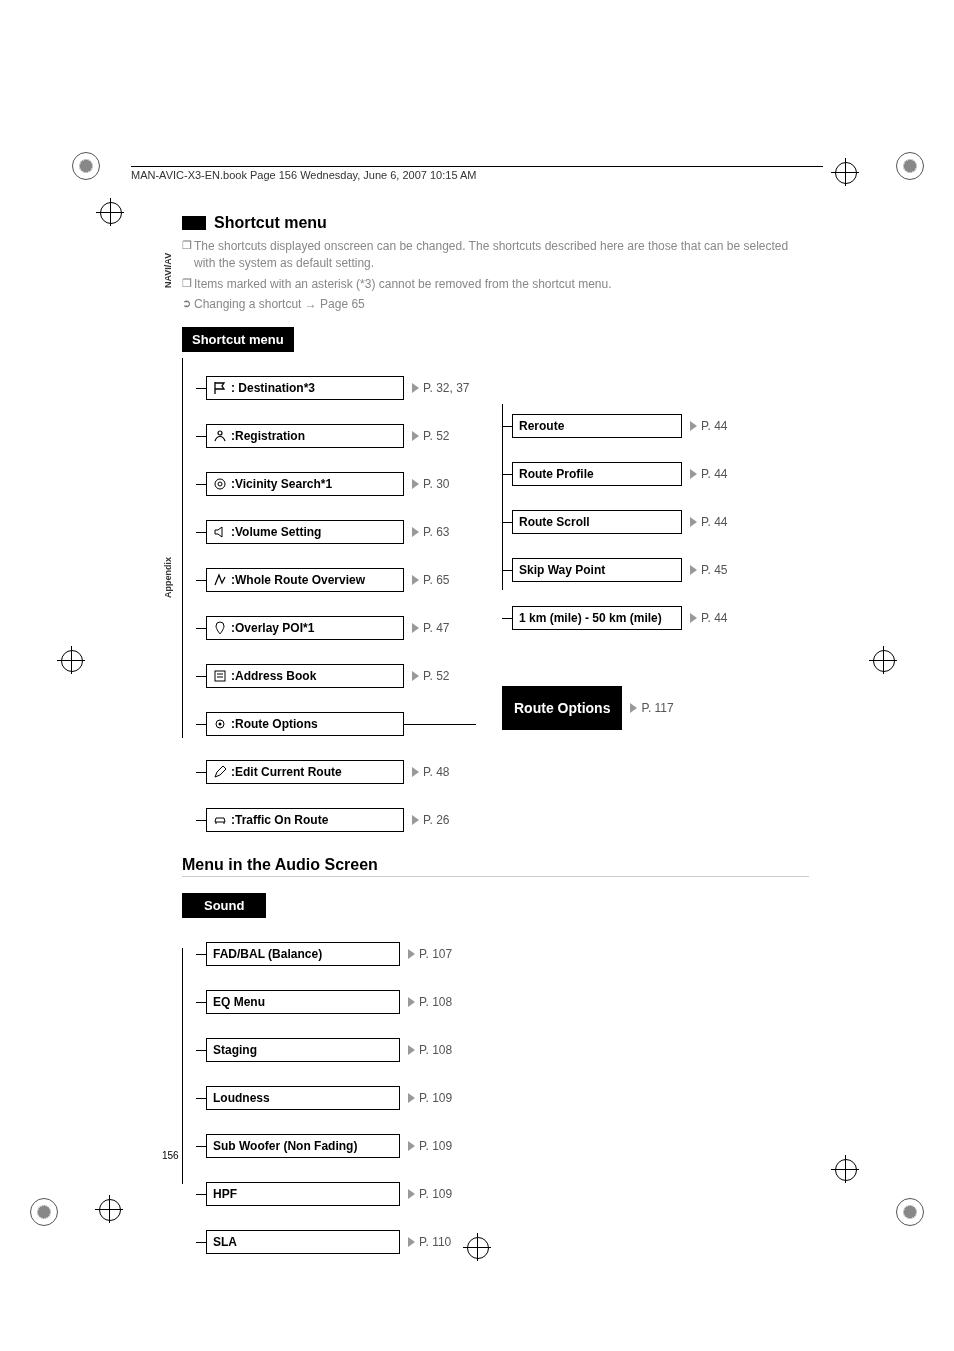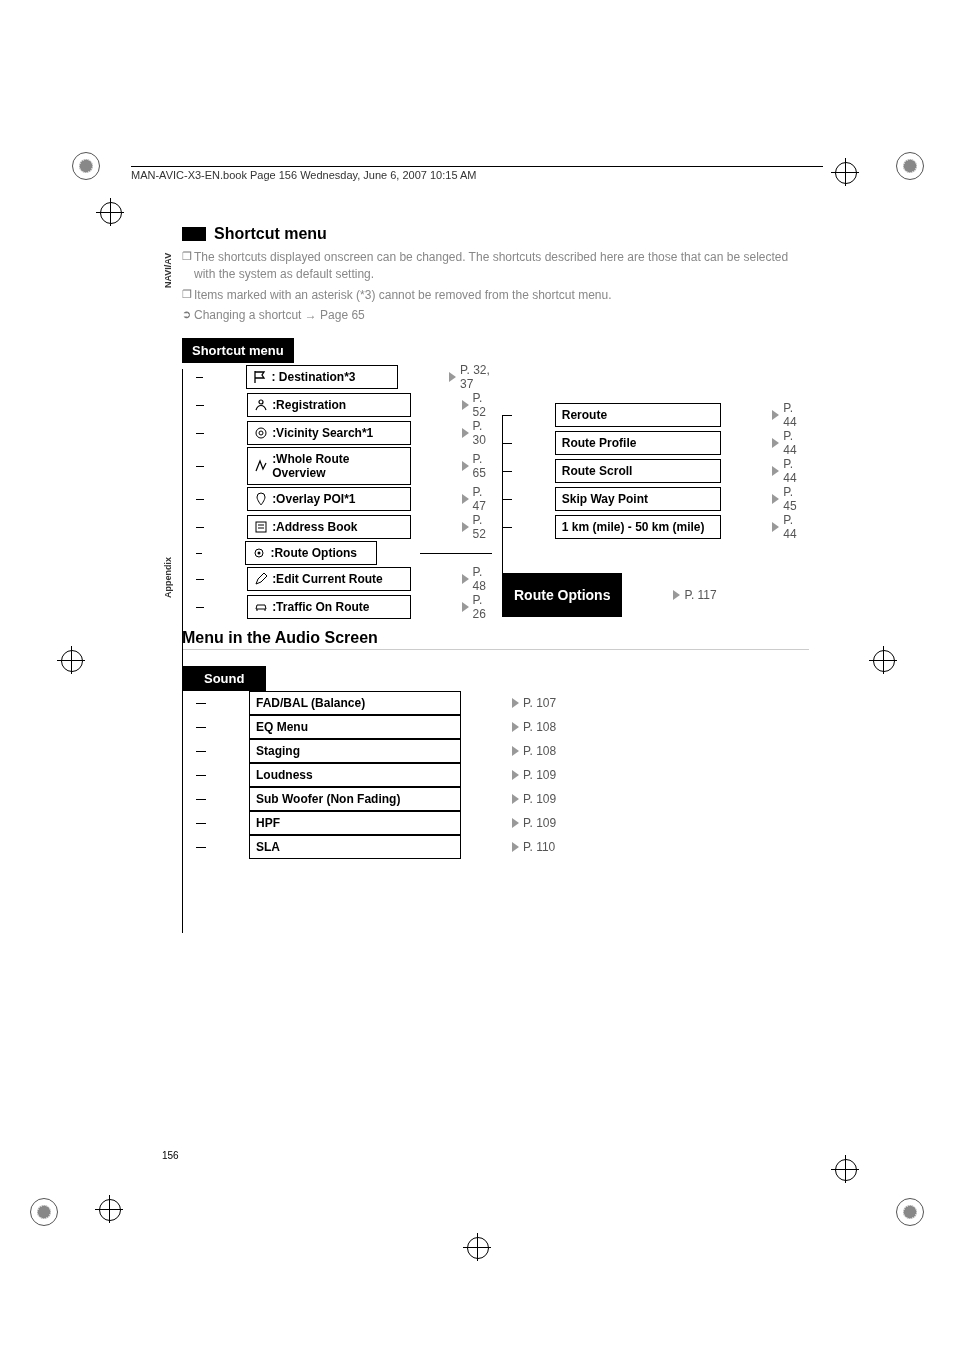--- a/index.html
+++ b/index.html
@@ -72,21 +72,21 @@
     top: 166px;
     left: 131px;
     right: 131px;
     border-top: 1px solid #000;
     font-size: 11px;
     color: #333;
     padding-top: 2px;
   }
   .content {
     position: absolute;
-    top: 225px;
+    top: 214px;
     left: 182px;
     right: 145px;
   }
   .side-label {
     position: absolute;
     transform: rotate(-90deg);
     transform-origin: left top;
     font-size: 9px;
     font-weight: bold;
     color: #333;
@@ -137,23 +137,22 @@
     display: inline-block;
     margin: 10px 0 0 0;
   }
   .tree {
     padding-left: 14px;
     position: relative;
   }
   .tree-row {
     display: flex;
     align-items: center;
-    margin-top: 0;
+    margin-top: 24px;
     position: relative;
-    gap: 43px;
   }
   .tree-stub {
     width: 10px;
     border-top: 1px solid #000;
     position: relative;
     top: 0;
     margin-right: 0;
   }
   .item-box {
     border: 1px solid #000;
@@ -196,33 +195,33 @@
     flex: 0 0 auto;
   }
   .two-col {
     display: flex;
     align-items: flex-start;
     gap: 0;
   }
   .col { display: flex; flex-direction: column; }
   .col-left { width: 310px; position: relative; }
   .col-right { margin-left: 20px; position: relative; }
-  .sound-tree .item-main { width: 212px; }
+  .sound-tree .item-main { width: 194px; }
   .route-opts-box {
     background: #000;
     color: #fff;
     font-weight: bold;
     font-size: 14px;
     padding: 14px 12px;
     display: inline-block;
   }
   .subhead {
     font-size: 16px;
     font-weight: bold;
-    margin: 8px 0 6px 0;
+    margin: 24px 0 6px 0;
     border-bottom: 1px solid #ccc;
     padding-bottom: 2px;
   }
   .subhead2 {
     font-size: 15px;
     font-weight: bold;
     margin: 14px 0 2px 0;
   }
   .page-num {
     position: absolute;
@@ -360,20 +359,35 @@
                   </svg>
               </span>
               <span>:Vicinity Search*1</span>
             </div>
             <div class="page-ref">
                 <div class="page-tri"></div>
                 <span>P. 30</span>
               </div>
           </div>
 
+          <div class="tree-row">
+            <div class="tree-stub"></div>
+            <div class="item-box item-main">
+              <span class="icon">
+                <svg width="14" height="14">
+                    <path d="M2 5v4h3l4 3V2L5 5H2z" stroke="#000" fill="none" stroke-width="1"></path>
+                  </svg>
+              </span>
+              <span>:Volume Setting</span>
+            </div>
+            <div class="page-ref">
+                <div class="page-tri"></div>
+                <span>P. 63</span>
+              </div>
+          </div>
 
           <div class="tree-row">
             <div class="tree-stub"></div>
             <div class="item-box item-main">
               <span class="icon">
                 <svg width="14" height="14">
                     <path d="M2 12L6 2l3 8 3-6" stroke="#000" fill="none" stroke-width="1.2"></path>
                   </svg>
               </span>
               <span>:Whole Route Overview</span>

